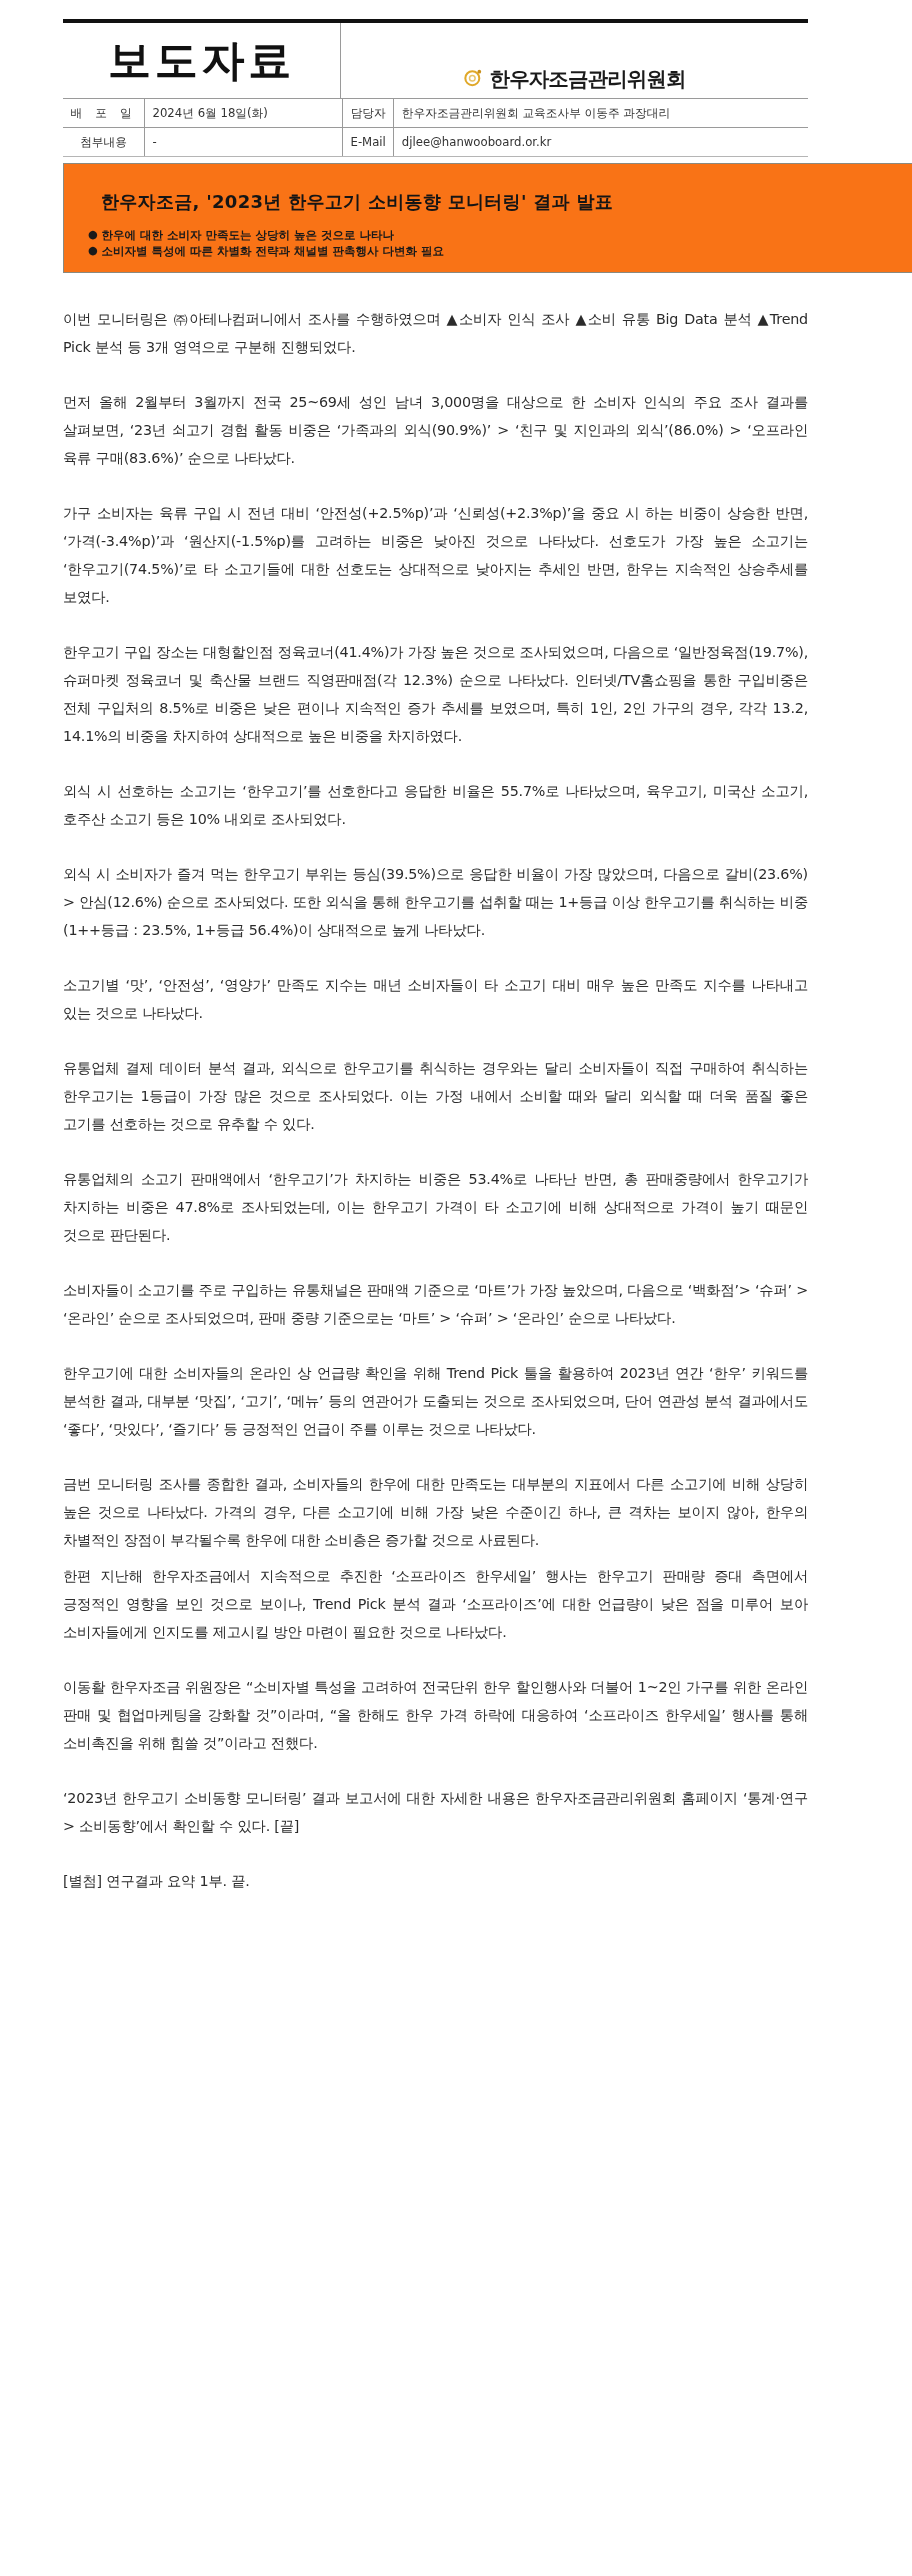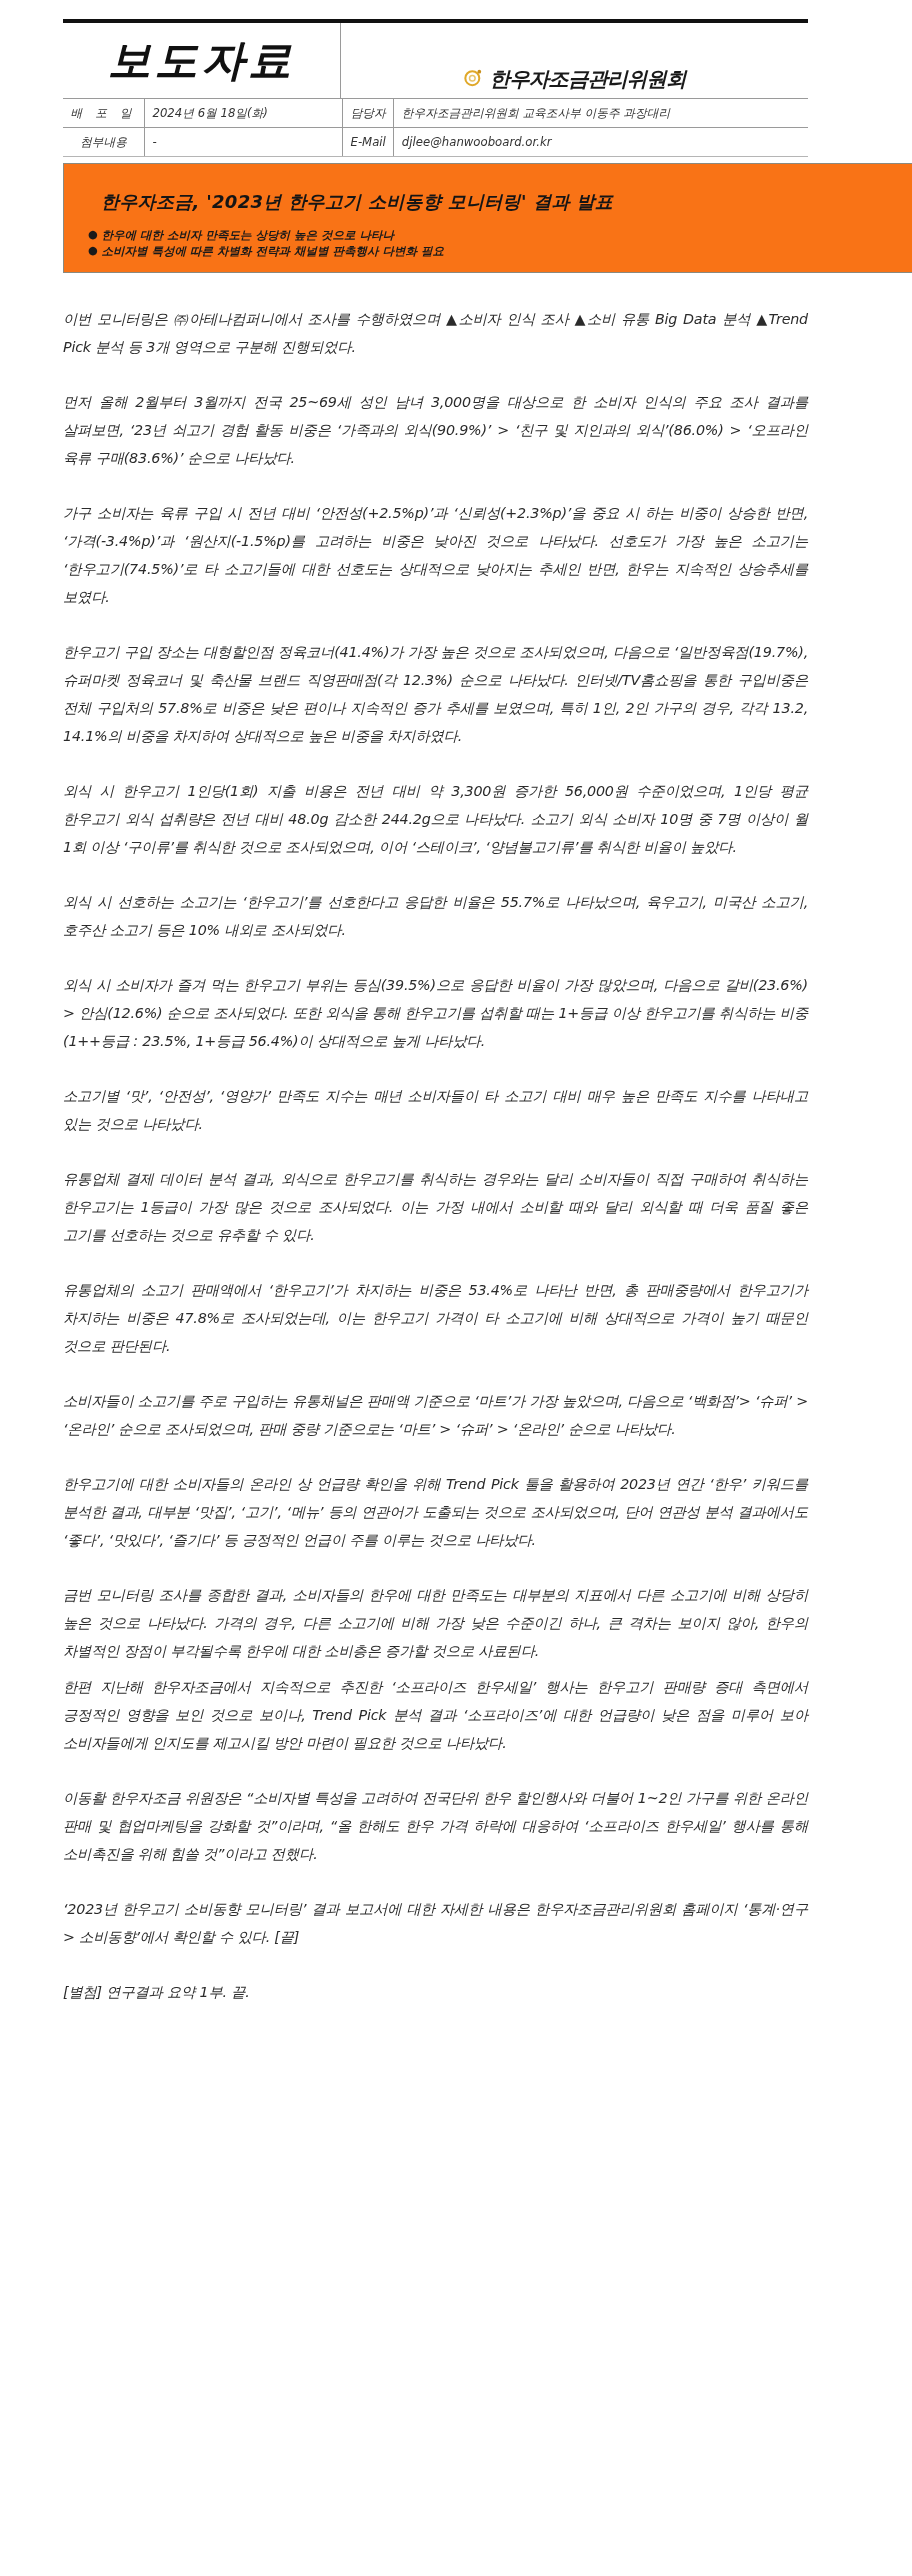--- a/index.html
+++ b/index.html
@@ -3,21 +3,21 @@
   <meta charset="utf-8">
   <style>
     html, body { margin: 0; padding: 0; background: #ffffff; }
     body {
       width: 913px;
       min-height: 2576px;
       position: relative;
       font-family: "DejaVu Sans", sans-serif;
       color: #222222;
     }
-    .page { position: absolute; left: 63px; top: 0; width: 745px; font-style: italic; }
+    .page { position: absolute; left: 63px; top: 0; width: 745px; }
 
     
     .top-rule { margin-top: 18.7px; height: 4.7px; background: #111111; }
     .title-row { display: flex; height: 75px; border-bottom: 0.9px solid #9a9a9a; }
     .title-cell {
       width: 277px; border-right: 0.9px solid #9a9a9a;
       display: flex; align-items: center; justify-content: center;
       font-size: 43px; font-weight: bold; letter-spacing: 3.7px; color: #111;
     }
     .logo-cell { flex: 1; display: flex; align-items: center; justify-content: center; gap: 5.6px; margin-top: 36px; }
@@ -107,22 +107,21 @@
         <span class="bullet-dot">●</span>
         <span>소비자별 특성에 따른 차별화 전략과 채널별 판촉행사 다변화 필요</span>
       </div>
     </div>
   </div>
 
   <div class="body">
     <p class="para">이번 모니터링은 ㈜아테나컴퍼니에서 조사를 수행하였으며 ▲소비자 인식 조사 ▲소비 유통 Big Data 분석 ▲Trend Pick 분석 등 3개 영역으로 구분해 진행되었다.</p>
     <p class="para">먼저 올해 2월부터 3월까지 전국 25~69세 성인 남녀 3,000명을 대상으로 한 소비자 인식의 주요 조사 결과를 살펴보면, ‘23년 쇠고기 경험 활동 비중은 ‘가족과의 외식(90.9%)’ &gt; ‘친구 및 지인과의 외식’(86.0%) &gt; ‘오프라인 육류 구매(83.6%)’ 순으로 나타났다.</p>
     <p class="para">가구 소비자는 육류 구입 시 전년 대비 ‘안전성(+2.5%p)’과 ‘신뢰성(+2.3%p)’을 중요 시 하는 비중이 상승한 반면, ‘가격(-3.4%p)’과 ‘원산지(-1.5%p)를 고려하는 비중은 낮아진 것으로 나타났다. 선호도가 가장 높은 소고기는 ‘한우고기(74.5%)’로 타 소고기들에 대한 선호도는 상대적으로 낮아지는 추세인 반면, 한우는 지속적인 상승추세를 보였다.</p>
-    <p class="para">한우고기 구입 장소는 대형할인점 정육코너(41.4%)가 가장 높은 것으로 조사되었으며, 다음으로 ‘일반정육점(19.7%), 슈퍼마켓 정육코너 및 축산물 브랜드 직영판매점(각 12.3%) 순으로 나타났다. 인터넷/TV홈쇼핑을 통한 구입비중은 전체 구입처의 57.8%로 비중은 낮은 편이나 지속적인 증가 추세를 보였으며, 특히 1인, 2인 가구의 경우, 각각 13.2, 14.1%의 비중을 차지하여 상대적으로 높은 비중을 차지하였다.</p>
-    <p class="para">외식 시 한우고기 1인당(1회) 지출 비용은 전년 대비 약 3,300원 증가한 56,000원 수준이었으며, 1인당 평균 한우고기 외식 섭취량은 전년 대비 48.0g 감소한 244.2g으로 나타났다. 소고기 외식 소비자 10명 중 7명 이상이 월 1회 이상 ‘구이류’를 취식한 것으로 조사되었으며, 이어 ‘스테이크’, ‘양념불고기류’를 취식한 비율이 높았다.</p>
+    <p class="para">한우고기 구입 장소는 대형할인점 정육코너(41.4%)가 가장 높은 것으로 조사되었으며, 다음으로 ‘일반정육점(19.7%), 슈퍼마켓 정육코너 및 축산물 브랜드 직영판매점(각 12.3%) 순으로 나타났다. 인터넷/TV홈쇼핑을 통한 구입비중은 전체 구입처의 8.5%로 비중은 낮은 편이나 지속적인 증가 추세를 보였으며, 특히 1인, 2인 가구의 경우, 각각 13.2, 14.1%의 비중을 차지하여 상대적으로 높은 비중을 차지하였다.</p>
     <p class="para">외식 시 선호하는 소고기는 ‘한우고기’를 선호한다고 응답한 비율은 55.7%로 나타났으며, 육우고기, 미국산 소고기, 호주산 소고기 등은 10% 내외로 조사되었다.</p>
     <p class="para">외식 시 소비자가 즐겨 먹는 한우고기 부위는 등심(39.5%)으로 응답한 비율이 가장 많았으며, 다음으로 갈비(23.6%) &gt; 안심(12.6%) 순으로 조사되었다. 또한 외식을 통해 한우고기를 섭취할 때는 1+등급 이상 한우고기를 취식하는 비중(1++등급 : 23.5%, 1+등급 56.4%)이 상대적으로 높게 나타났다.</p>
     <p class="para">소고기별 ‘맛’, ‘안전성’, ‘영양가’ 만족도 지수는 매년 소비자들이 타 소고기 대비 매우 높은 만족도 지수를 나타내고 있는 것으로 나타났다.</p>
     <p class="para">유통업체 결제 데이터 분석 결과, 외식으로 한우고기를 취식하는 경우와는 달리 소비자들이 직접 구매하여 취식하는 한우고기는 1등급이 가장 많은 것으로 조사되었다. 이는 가정 내에서 소비할 때와 달리 외식할 때 더욱 품질 좋은 고기를 선호하는 것으로 유추할 수 있다.</p>
     <p class="para">유통업체의 소고기 판매액에서 ‘한우고기’가 차지하는 비중은 53.4%로 나타난 반면, 총 판매중량에서 한우고기가 차지하는 비중은 47.8%로 조사되었는데, 이는 한우고기 가격이 타 소고기에 비해 상대적으로 가격이 높기 때문인 것으로 판단된다.</p>
     <p class="para">소비자들이 소고기를 주로 구입하는 유통채널은 판매액 기준으로 ‘마트’가 가장 높았으며, 다음으로 ‘백화점’&gt; ‘슈퍼’ &gt; ‘온라인’ 순으로 조사되었으며, 판매 중량 기준으로는 ‘마트’ &gt; ‘슈퍼’ &gt; ‘온라인’ 순으로 나타났다.</p>
     <p class="para">한우고기에 대한 소비자들의 온라인 상 언급량 확인을 위해 Trend Pick 툴을 활용하여 2023년 연간 ‘한우’ 키워드를 분석한 결과, 대부분 ‘맛집’, ‘고기’, ‘메뉴’ 등의 연관어가 도출되는 것으로 조사되었으며, 단어 연관성 분석 결과에서도 ‘좋다’, ‘맛있다’, ‘즐기다’ 등 긍정적인 언급이 주를 이루는 것으로 나타났다.</p>
     <p class="para tight">금번 모니터링 조사를 종합한 결과, 소비자들의 한우에 대한 만족도는 대부분의 지표에서 다른 소고기에 비해 상당히 높은 것으로 나타났다. 가격의 경우, 다른 소고기에 비해 가장 낮은 수준이긴 하나, 큰 격차는 보이지 않아, 한우의 차별적인 장점이 부각될수록 한우에 대한 소비층은 증가할 것으로 사료된다.</p>
     <p class="para">한편 지난해 한우자조금에서 지속적으로 추진한 ‘소프라이즈 한우세일’ 행사는 한우고기 판매량 증대 측면에서 긍정적인 영향을 보인 것으로 보이나, Trend Pick 분석 결과 ‘소프라이즈’에 대한 언급량이 낮은 점을 미루어 보아 소비자들에게 인지도를 제고시킬 방안 마련이 필요한 것으로 나타났다.</p>
     <p class="para">이동활 한우자조금 위원장은 “소비자별 특성을 고려하여 전국단위 한우 할인행사와 더불어 1~2인 가구를 위한 온라인 판매 및 협업마케팅을 강화할 것”이라며, “올 한해도 한우 가격 하락에 대응하여 ‘소프라이즈 한우세일’ 행사를 통해 소비촉진을 위해 힘쓸 것”이라고 전했다.</p>

